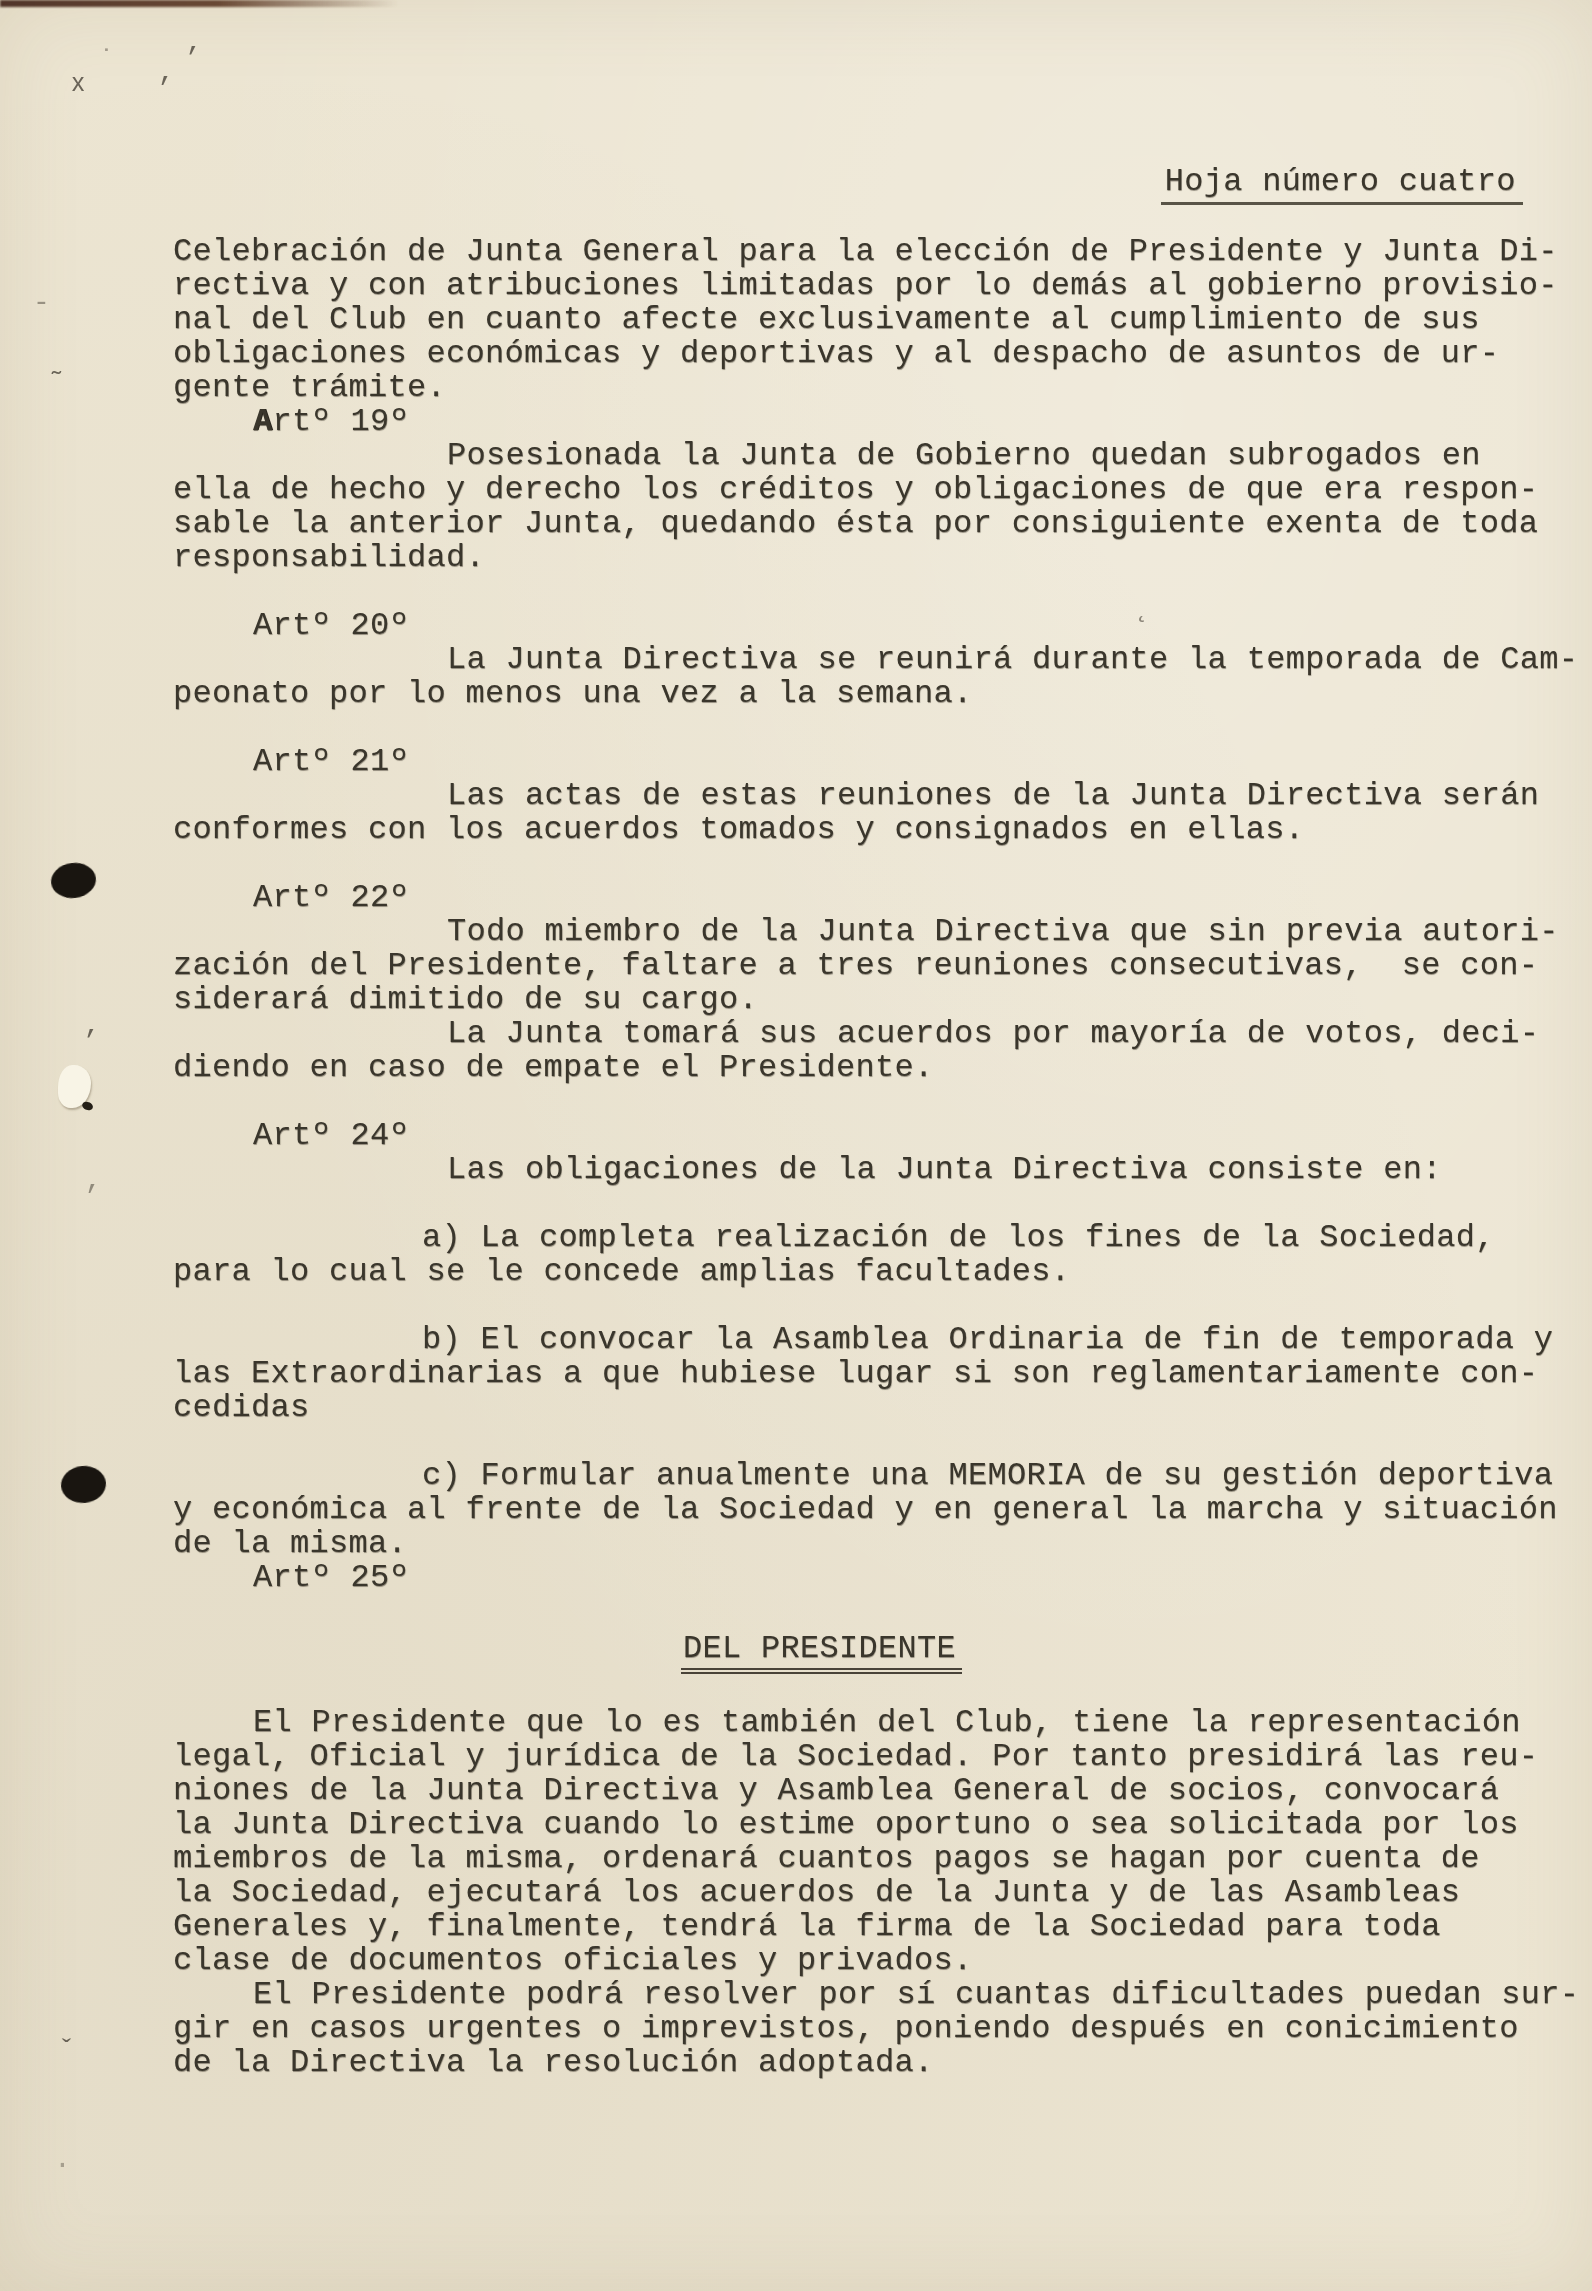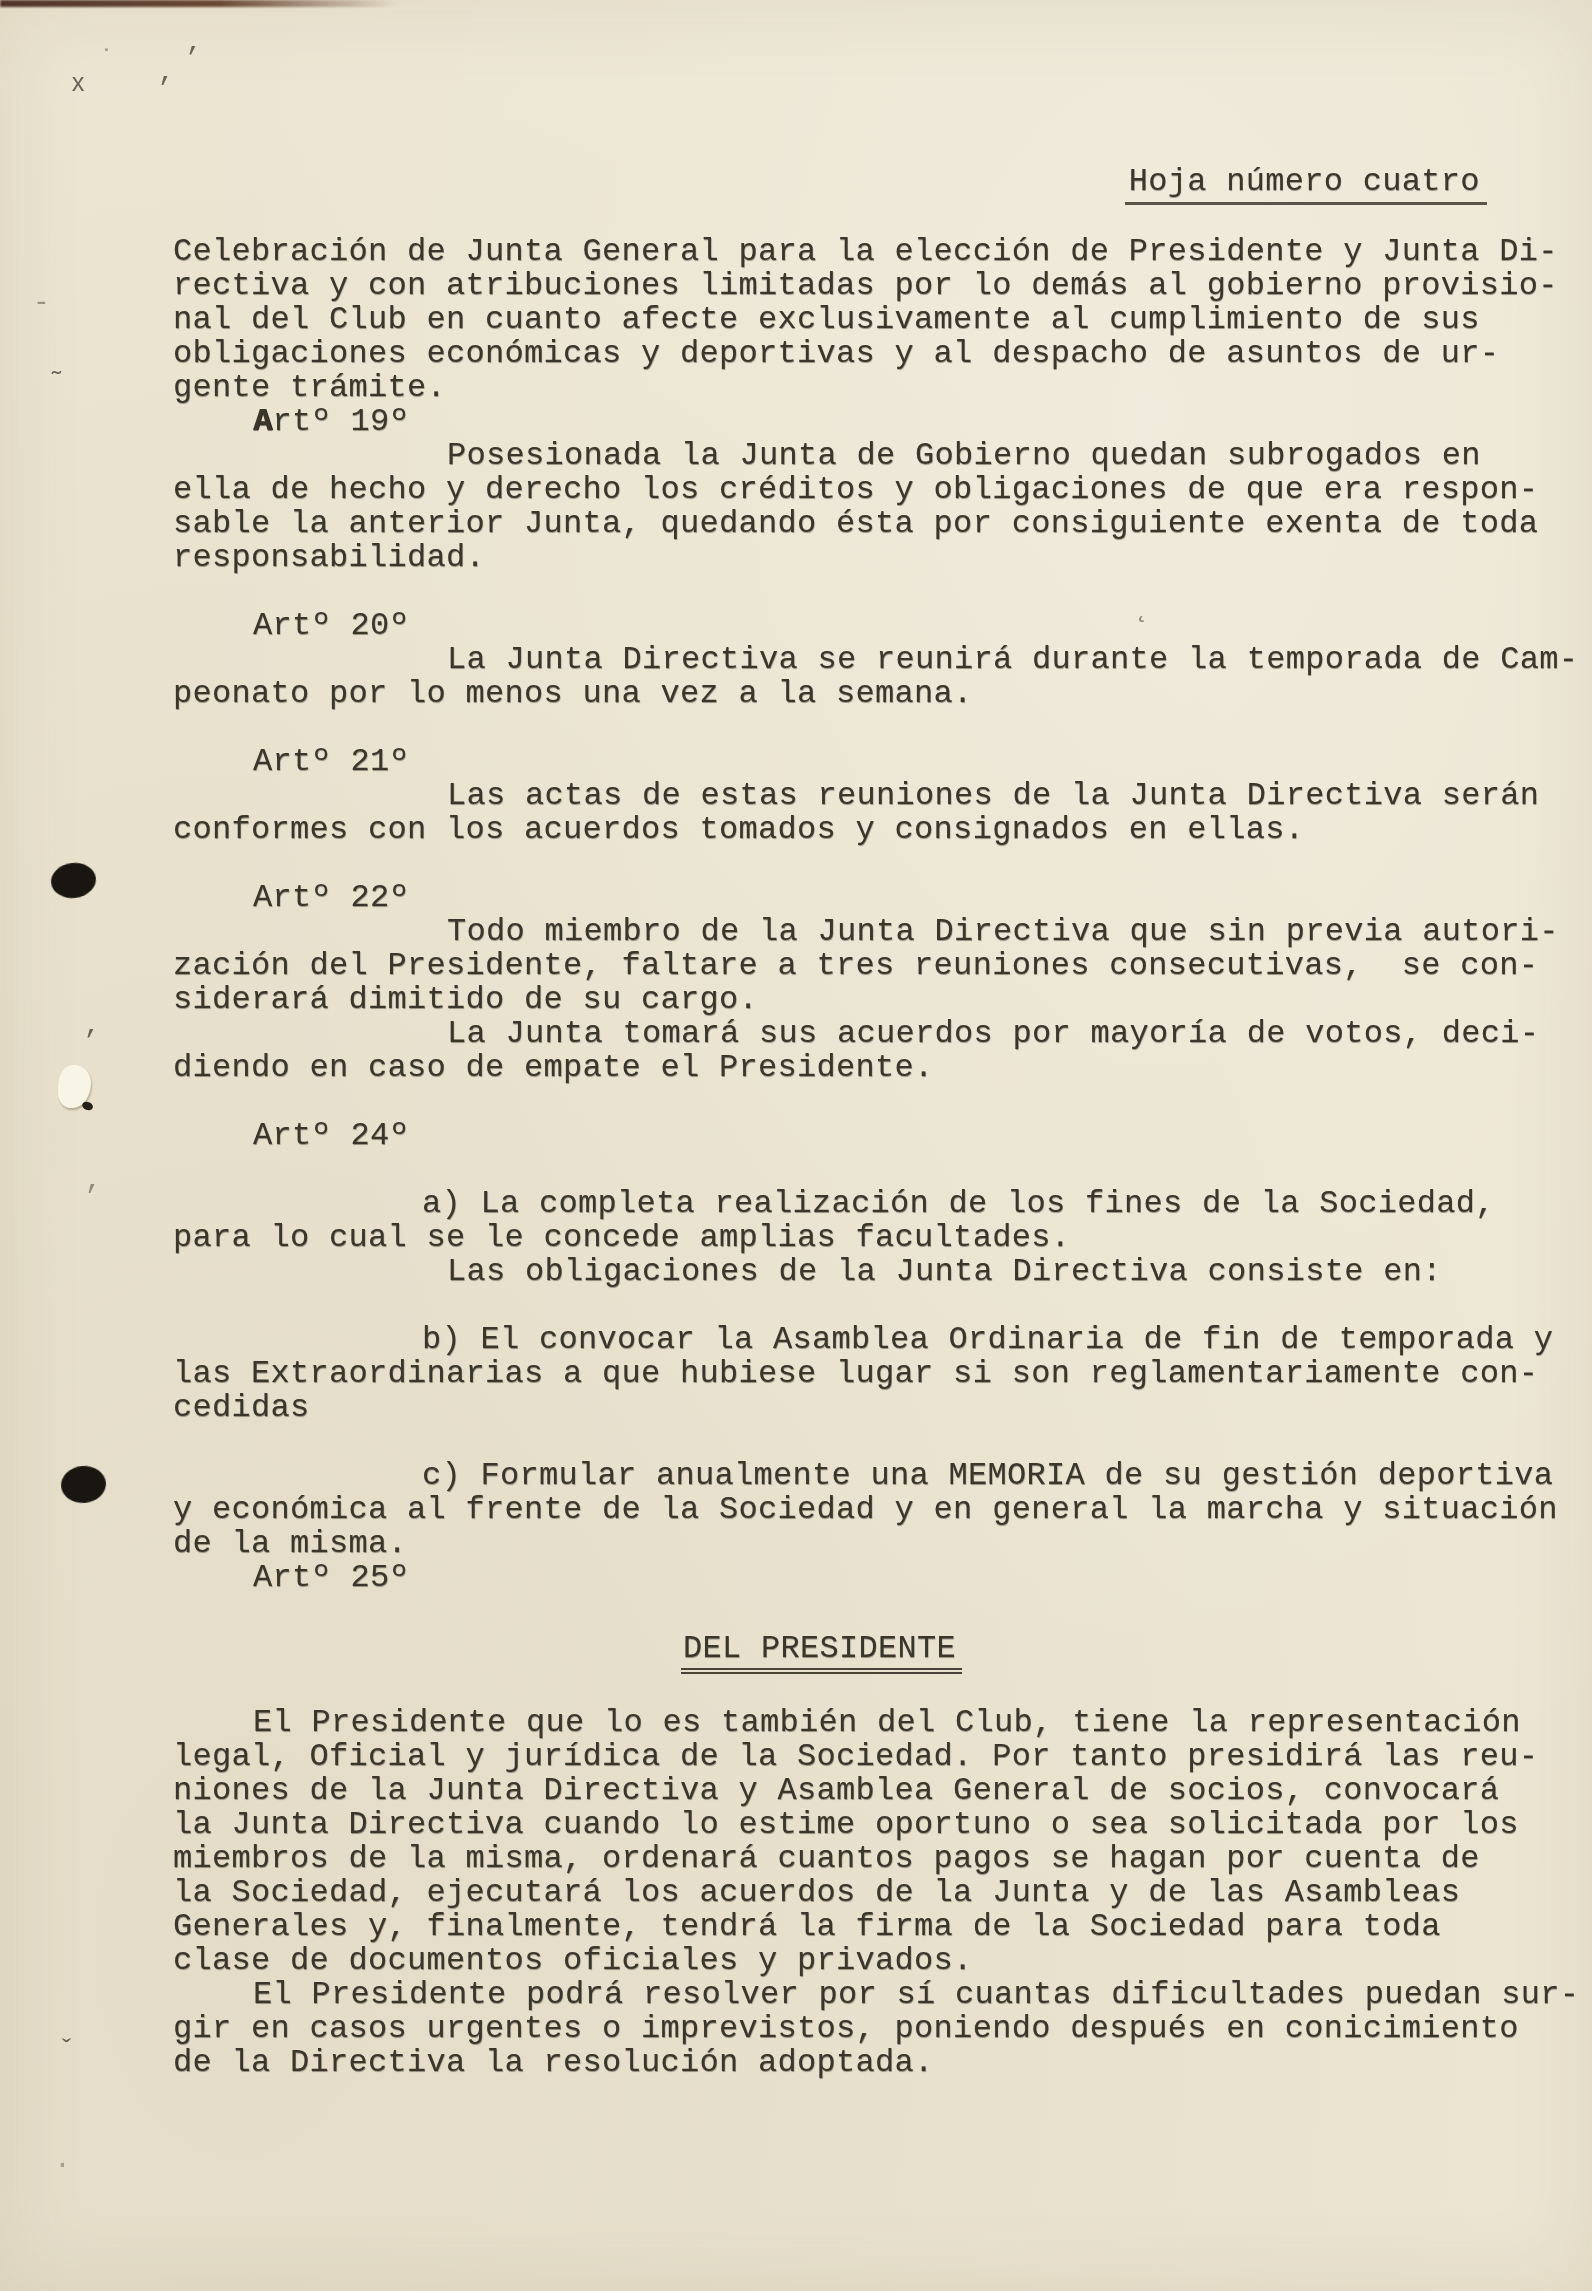--- a/index.html
+++ b/index.html
@@ -11,21 +11,21 @@
     overflow:hidden;
     background:
       radial-gradient(ellipse at 72% 18%, rgba(255,255,255,.22), transparent 60%),
       radial-gradient(ellipse at 15% 85%, rgba(125,105,65,.07), transparent 70%),
       #ece5d2;
     box-shadow: inset 0 0 83px rgba(140,118,78,.14);
     font-family:"Liberation Mono","DejaVu Sans Mono",monospace;
     font-size:32px;line-height:34px;letter-spacing:0.3px;
     color:#3a362c;
   }
-  .txt{ text-shadow:0.4px 0.6px 0.7px rgba(48,43,32,.45); }
+  .txt{ text-shadow:0.4px 0.6px 0.7px rgba(48,43,32,.45);margin-left:36px; }
   main{ padding:235px 2px 0 173px;font-family:Liberation Mono, monospace; }
   .para{
     margin:0;
     white-space:pre;
     text-indent:0;
   }
   .body-ind{ text-indent:274px; }
   .item-ind{ text-indent:249px; }
   .first-ind{ text-indent:80px; }
   .art-label{ margin:0 0 0 80px; white-space:pre; }
@@ -144,23 +144,23 @@
 siderará dimitido de su cargo.</p>
     </section>
 
     <section>
       <p class="para body-ind txt">La Junta tomará sus acuerdos por mayoría de votos, deci-
 diendo en caso de empate el Presidente.</p>
     </section>
 
     <section>
       <div class="art-label txt gap">Artº 24º</div>
+      <p class="para body-ind txt">Las obligaciones de la Junta Directiva consiste en:</p>
       <p class="para item-ind txt gap">a) La completa realización de los fines de la Sociedad,
 para lo cual se le concede amplias facultades.</p>
-      <p class="para body-ind txt">Las obligaciones de la Junta Directiva consiste en:</p>
       <p class="para item-ind txt gap">b) El convocar la Asamblea Ordinaria de fin de temporada y
 las Extraordinarias a que hubiese lugar si son reglamentariamente con-
 cedidas</p>
       <p class="para item-ind txt gap">c) Formular anualmente una MEMORIA de su gestión deportiva
 y económica al frente de la Sociedad y en general la marcha y situación
 de la misma.</p>
     </section>
 
     <section>
       <div class="art-label txt gap-sm">Artº 25º</div>

